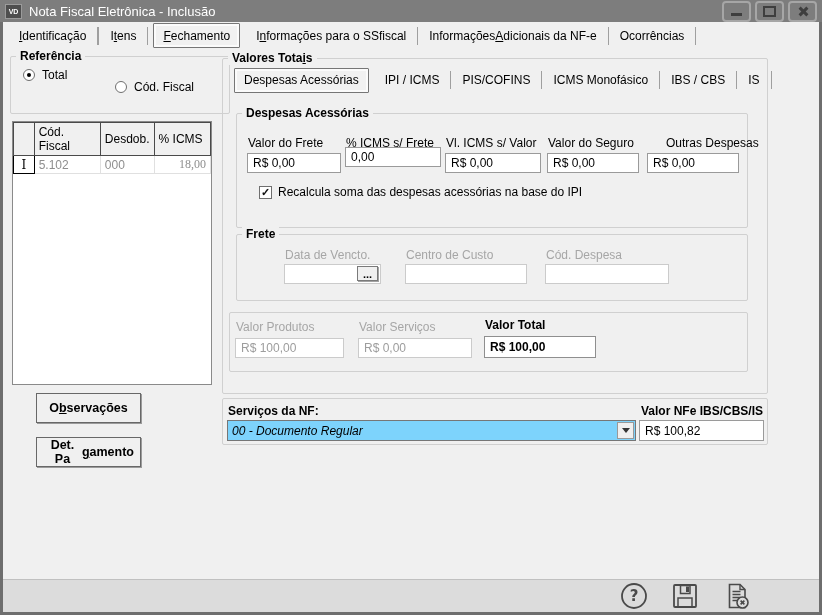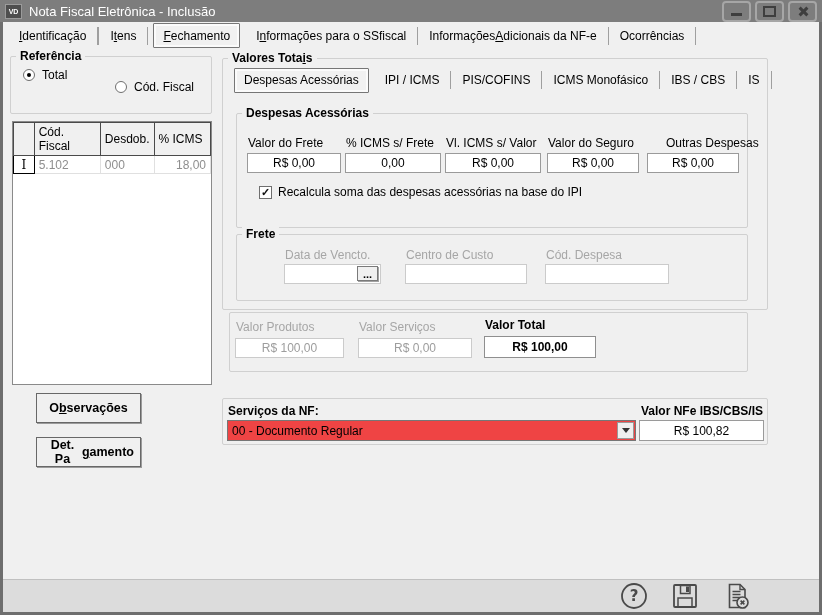--- a/index.html
+++ b/index.html
@@ -38,53 +38,53 @@
   .group{position:absolute;border:1px solid #d0d0d0;border-radius:2px;box-sizing:border-box;}
   .group-label{position:absolute;top:-8px;left:5px;background:#f0f0f0;padding:0 4px;font-weight:bold;white-space:nowrap;}
 
   
   .radio-item{position:absolute;display:flex;align-items:center;gap:7px;}
   .radio{width:12px;height:12px;border-radius:50%;border:1px solid #6f6f6f;background:#fff;position:relative;box-sizing:border-box;}
   .radio.checked::after{content:"";position:absolute;left:3px;top:3px;width:4px;height:4px;border-radius:50%;background:#000;}
 
   .tbox{position:absolute;background:#fff;border:1px solid #9a9a9a;box-sizing:border-box;height:20px;
     font-family:"Liberation Sans",sans-serif;font-size:12px;color:#000;padding:0 5px;outline:none;}
-  .tbox.right{text-align:center;}
+  .tbox.right{text-align:left;}
   .tbox.dis{border-color:#cbcbcb;color:#9d9d9d;}
   .tbox.bold{font-weight:bold;border-color:#8f8f8f;}
   .flabel{position:absolute;white-space:nowrap;}
   .flabel.dis{color:#a6a6a6;}
   .flabel.bold{font-weight:bold;}
 
   .cbox{width:13px;height:13px;border:1px solid #6f6f6f;background:#fff;display:flex;align-items:center;
     justify-content:center;font-size:11px;font-weight:bold;color:#111;box-sizing:border-box;line-height:1;}
   .check-row{position:absolute;display:flex;align-items:center;gap:6px;}
 
   .btn{position:absolute;background:#f0f0f0;border:1px solid #686868;box-shadow:1px 1px 0 #9b9b9b;
     font-weight:bold;font-size:12.5px;display:flex;align-items:center;justify-content:center;cursor:default;}
 
   .dots-btn{position:absolute;width:21px;height:15px;background:#f0f0f0;border:1px solid #7a7a7a;
     box-shadow:1px 1px 0 #a2a2a2;font-weight:bold;font-size:11px;line-height:6px;text-align:center;
     padding:0;font-family:"Liberation Sans",sans-serif;}
 
-  .combo{position:absolute;background:#ef4444;border:1px solid #767676;box-sizing:border-box;height:21px;
-    display:flex;align-items:center;}
+  .combo{position:absolute;background:#7dd3fc;border:1px solid #767676;box-sizing:border-box;height:21px;
+    display:flex;align-items:center;font-style:italic;}
   .combo-text{flex:1;padding:0 4px;white-space:nowrap;overflow:hidden;}
   .combo-btn{width:17px;height:17px;margin-right:1px;background:#efefef;border:1px solid #999;
     display:flex;align-items:center;justify-content:center;box-sizing:border-box;}
   .arrow-down{width:0;height:0;border-left:4px solid transparent;border-right:4px solid transparent;border-top:5px solid #333;}
 
   
   .grid{position:absolute;background:#fff;border:1px solid #8a8a8a;box-sizing:border-box;overflow:hidden;}
   .grid table{border-collapse:collapse;font-size:12px;}
   .grid th{background:#f0f0f0;border:1px solid #4a4a4a;font-weight:normal;padding:2px 4px;text-align:left;height:16px;}
   .grid td{color:#8e8e8e;border-right:1px solid #e0e0e0;border-bottom:1px solid #e0e0e0;padding:1px 4px;height:15px;}
   .grid td.marker{border:1px solid #000;color:#000;text-align:center;font-family:"DejaVu Serif",serif;
     font-size:12px;padding:1px 2px;}
-  .grid td.num{text-align:right;}
+  .grid td.num{text-align:right;font-family:Liberation Serif, serif;}
 
   
   .footer{position:absolute;left:3px;top:579px;width:816px;height:33px;background:#dcdcdc;
     border-top:1px solid #c0c0c0;box-sizing:border-box;display:flex;align-items:center;
     justify-content:flex-end;gap:21px;padding-right:68px;}
   .ficon{width:30px;height:30px;display:block;}
 </style>
 </head>
 <body>
 
@@ -116,21 +116,21 @@
       <div class="tab-sep"></div>
       <div class="tab selected"><u>F</u>echamento</div>
       <div class="tab">I<u>n</u>formações para o SSfiscal</div>
       <div class="tab-sep"></div>
       <div class="tab">Informações <u>A</u>dicionais da NF-e</div>
       <div class="tab-sep"></div>
       <div class="tab">Ocorrências</div>
       <div class="tab-sep"></div>
     </div>
 
-    <div class="group" style="left:7px;top:34px;width:202px;height:58px;">
+    <div class="group" style="left:7px;top:34px;width:220px;height:58px;">
       <span class="group-label">Referência</span>
       <div class="radio-item" style="left:12px;top:11px;">
         <span class="radio checked"></span>
         <span>Total</span>
       </div>
       <div class="radio-item" style="left:104px;top:23px;">
         <span class="radio"></span>
         <span>Cód. Fiscal</span>
       </div>
     </div>
@@ -150,21 +150,21 @@
           <td>000</td>
           <td class="num">18,00</td>
         </tr>
       </tbody>
         </table>
     </div>
 
     <button class="btn" style="left:33px;top:415px;width:105px;height:30px;">Det. Pa<u>g</u>amento</button>
     <button class="btn" style="left:33px;top:371px;width:105px;height:30px;">O<u>b</u>servações</button>
 
-    <div class="group" style="left:219px;top:36px;width:546px;height:252px;">
+    <div class="group" style="left:219px;top:36px;width:546px;height:336px;">
       <span class="group-label">Valores Tota<u>i</u>s</span>
 
       <div class="tabbar" style="top:7px;left:1px;height:28px;">
         <div class="tab selected">Despesas Acessórias</div>
         <div class="tab">IPI / ICMS</div>
         <div class="tab-sep"></div>
         <div class="tab">PIS/COFINS</div>
         <div class="tab-sep"></div>
         <div class="tab">ICMS Monofásico</div>
         <div class="tab-sep"></div>
@@ -174,21 +174,21 @@
         <div class="tab-sep"></div>
       </div>
 
       <div class="group" style="left:13px;top:54px;width:512px;height:115px;">
         <span class="group-label">Despesas Acessórias</span>
 
         <span class="flabel" style="left:11px;top:22px;">Valor do Frete</span>
         <input class="tbox right" style="left: 10px; top: 39px; width: 94px;" value="R$ 0,00">
 
         <span class="flabel" style="left:109px;top:22px;">% ICMS s/ Frete</span>
-        <input class="tbox right" style="left: 108px; top: 39px; width: 96px;" value="0,00">
+        <input class="tbox right" style="left: 108px; top: 33px; width: 96px;" value="0,00">
 
         <span class="flabel" style="left:209px;top:22px;">Vl. ICMS s/ Valor</span>
         <input class="tbox right" style="left: 208px; top: 39px; width: 96px;" value="R$ 0,00">
 
         <span class="flabel" style="left:311px;top:22px;">Valor do Seguro</span>
         <input class="tbox right" style="left: 310px; top: 39px; width: 92px;" value="R$ 0,00">
 
         <span class="flabel" style="left:429px;top:22px;">Outras Despesas</span>
         <input class="tbox right" style="left: 410px; top: 39px; width: 92px;" value="R$ 0,00">
 

